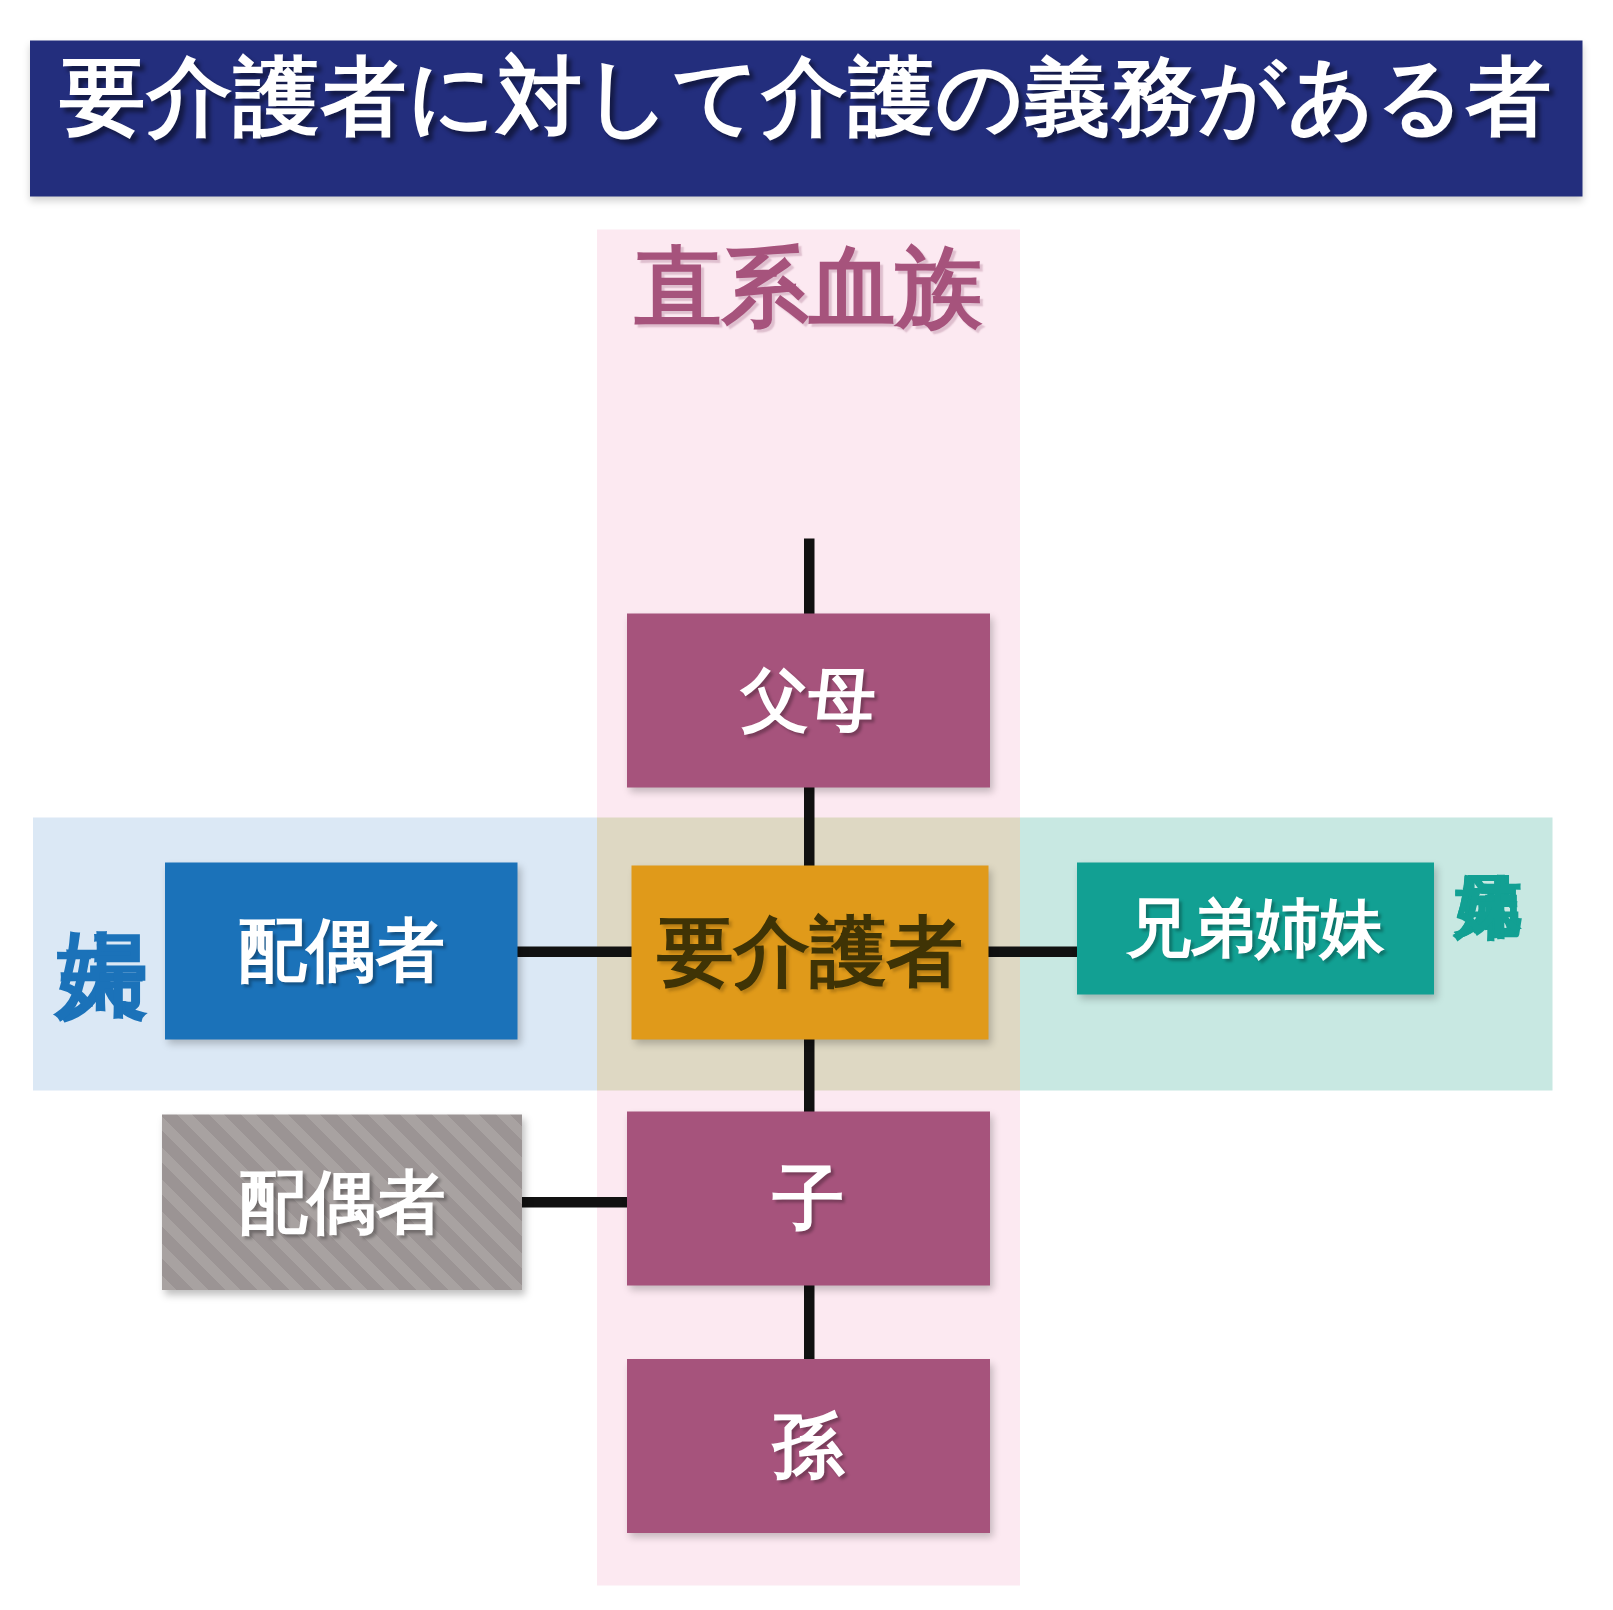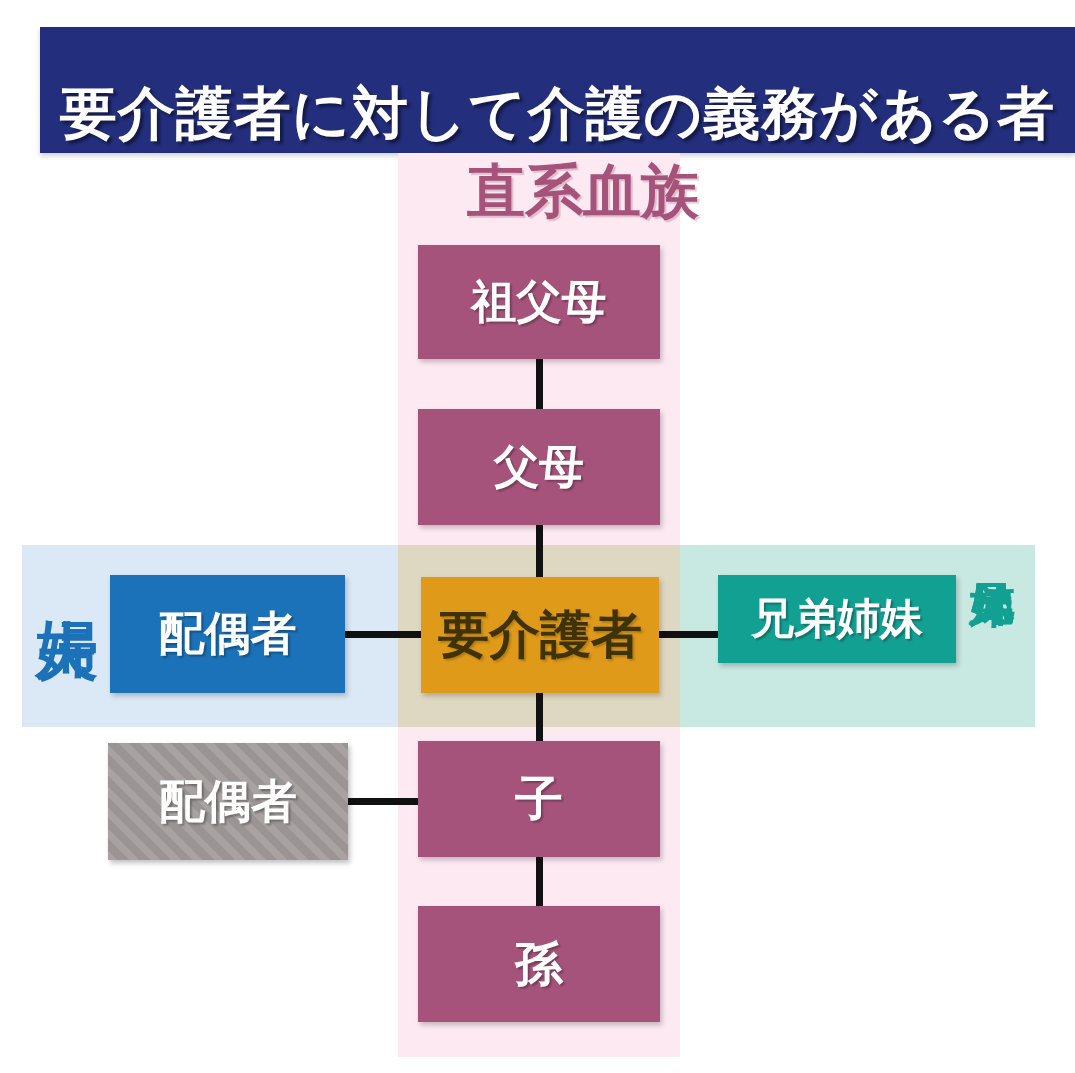--- a/index.html
+++ b/index.html
@@ -7,25 +7,24 @@
     position:relative;
     width:1075px;height:1073px;
     background:#ffffff;
     font-family:"Liberation Serif","DejaVu Serif",serif;
     overflow:hidden;
   }
   .abs{position:absolute;box-sizing:border-box;}
 
   
   .title-bar{
-    left:20px;top:27px;width:1035px;height:126px;
+    left:20px;top:27px;width:1035px;height:104px;
     background:var(--title-bg,#232e7d);
-    display:flex;align-items:flex-end;justify-content:center;
+    display:flex;align-items:flex-start;justify-content:center;
     box-shadow:0 3px 5px rgba(0,0,0,.18);
-    margin-left:20px;
   }
   .title-bar .txt{
     color:var(--title-text,#fff);
     font-size:57px;font-weight:bold;letter-spacing:1px;
     text-shadow:3px 3px 3px rgba(0,0,0,.45);
     white-space:nowrap;
   }
 
   
   .band-direct   {left:398px;top:153px;width:282px;height:904px;background:var(--direct-line-band,#fce9f1);}
@@ -34,21 +33,20 @@
   .band-siblings {left:680px;top:545px;width:355px;height:182px;background:var(--siblings-band,#c8e8e2);}
 
   
   .lbl-direct{
     left:398px;top:156px;width:282px;height:72px;
     display:flex;align-items:center;justify-content:center;
     color:var(--direct-line-text,#a6537c);
     font-size:58px;font-weight:bold;
     text-shadow:2px 2px 1px rgba(120,40,80,.22);
     white-space:nowrap;
-    margin-left:44px;
   }
   .lbl-vert{
     writing-mode:vertical-rl;text-orientation:upright;
     font-weight:bold;white-space:nowrap;line-height:1;
   }
   .lbl-couple{
     left:36px;top:570px;height:132px;
     color:var(--couple-text,#1b72b9);
     font-size:62px;letter-spacing:2px;
   }
@@ -114,23 +112,20 @@
   <div class="abs lbl-vert lbl-siblings">兄弟姉妹</div>
 
   <div class="abs line" style="left:536px;top:359px;width:7px;height:51px;"></div>
   <div class="abs line" style="left:536px;top:524px;width:7px;height:54px;"></div>
   <div class="abs line" style="left:536px;top:692px;width:7px;height:50px;"></div>
   <div class="abs line" style="left:536px;top:856px;width:7px;height:51px;"></div>
   <div class="abs line" style="left:344px;top:631px;width:78px;height:7px;"></div>
   <div class="abs line" style="left:658px;top:631px;width:61px;height:7px;"></div>
   <div class="abs line" style="left:347px;top:798px;width:74px;height:7px;"></div>
 
-  <div class="abs node node-rose n-grandparents">
-    <span>祖父母</span>
-  </div>
   <div class="abs node n-care">
     <span>要介護者</span>
   </div>
   <div class="abs node node-rose n-parents">
     <span>父母</span>
   </div>
   <div class="abs node n-spouse">
     <span>配偶者</span>
   </div>
   <div class="abs node n-siblings">

